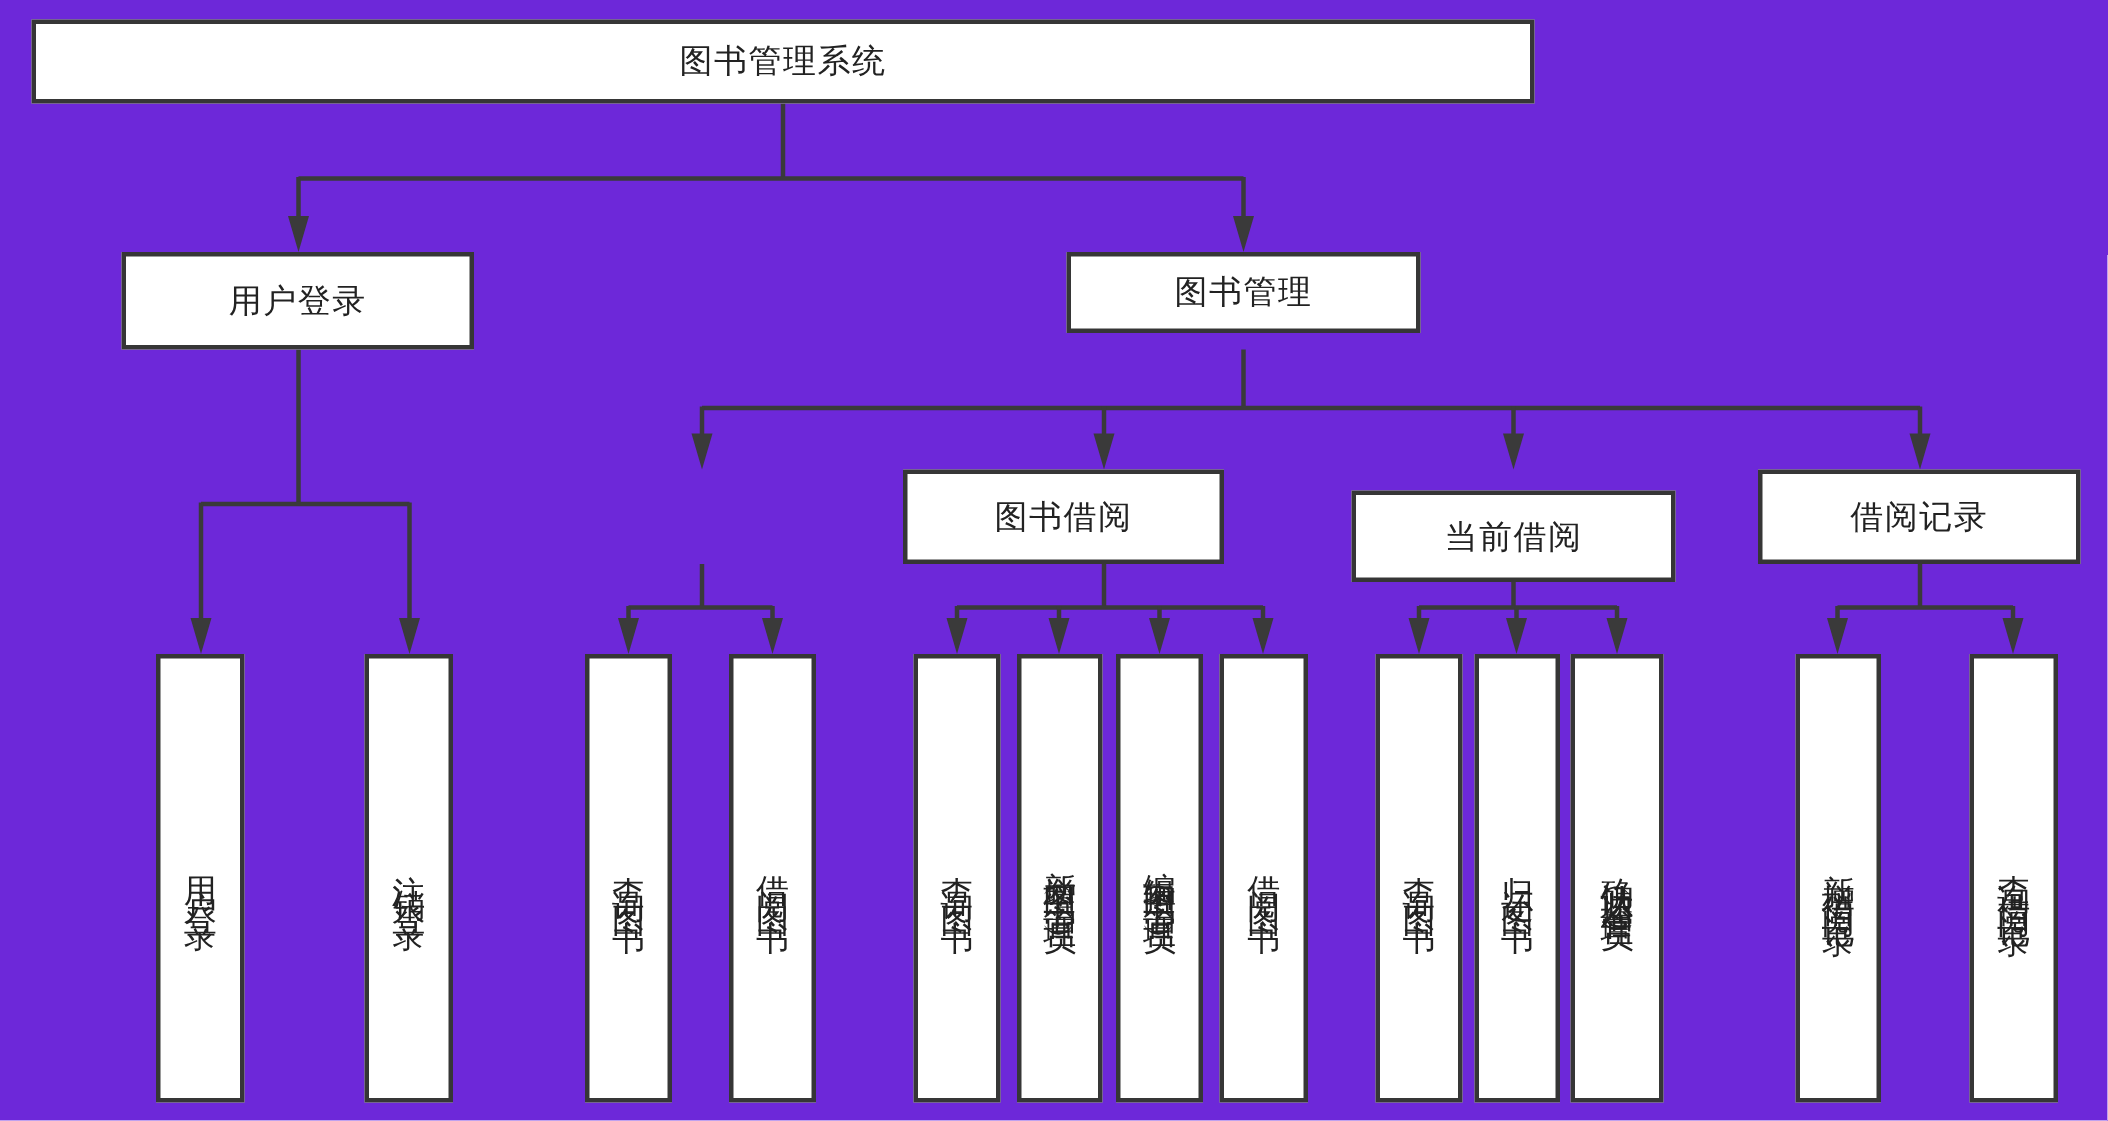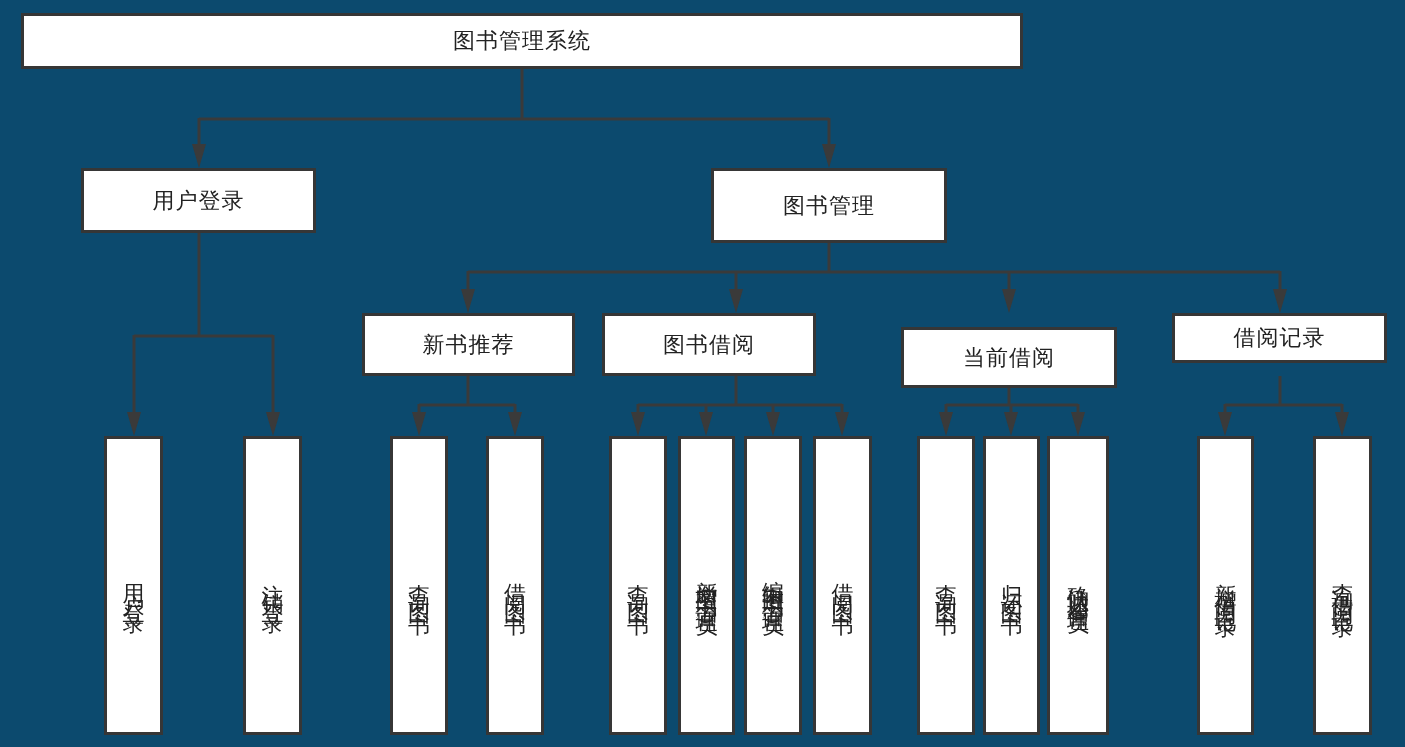--- a/index.html
+++ b/index.html
@@ -1,20 +1,20 @@
 <!DOCTYPE html>
 <html><head>
 <meta charset="utf-8">
 <style>
   html, body { margin: 0; padding: 0; background: #ffffff; }
   #stage {
     position: relative;
     width: 1405px;
     height: 747px;
-    background: #0c4a6e;
+    background: #6d28d9;
     font-family: "Liberation Sans", sans-serif;
     color: #1f1f1f;
     overflow: hidden;
   }
   #connectors { position: absolute; left: 0; top: 0; width: 1405px; height: 747px; }
   .box {
     position: absolute;
     box-sizing: border-box;
     border: 3px solid #363636;
     background: #ffffff;
@@ -123,26 +123,25 @@
       <polygon points="1004,412 1018,412 1011,436"></polygon>
       <polygon points="1071,412 1085,412 1078,436"></polygon>
       <polygon points="1218,412 1232,412 1225,436"></polygon>
       <polygon points="1335,412 1349,412 1342,436"></polygon>
     </g>
   </svg>
 
   <div class="box" style="left:21px; top:13px; width:1002px; height:56px;">图书管理系统</div>
 
   <div class="box" style="left:81px; top:168px; width:235px; height:65px;">用户登录</div>
-  <div class="box" style="left:711px; top:168px; width:236px; height:75px;">图书管理</div>
+  <div class="box" style="left:711px; top:168px; width:236px; height:54px;">图书管理</div>
 
-  <div class="box" style="left:362px; top:313px; width:213px; height:63px;">新书推荐</div>
   <div class="box" style="left:602px; top:313px; width:214px; height:63px;">图书借阅</div>
   <div class="box" style="left:901px; top:327px; width:216px; height:61px;">当前借阅</div>
-  <div class="box" style="left:1172px; top:313px; width:215px; height:50px;">借阅记录</div>
+  <div class="box" style="left:1172px; top:313px; width:215px; height:63px;">借阅记录</div>
 
   <div class="vbox" style="left:104px; top:436px; width:59px; height:299px;">
     <span class="vtext">用户登录</span>
   </div>
   <div class="vbox" style="left:243px; top:436px; width:59px; height:299px;">
     <span class="vtext">注销登录</span>
   </div>
 
   <div class="vbox" style="left:390px; top:436px; width:58px; height:299px;">
     <span class="vtext">查询图书</span>

